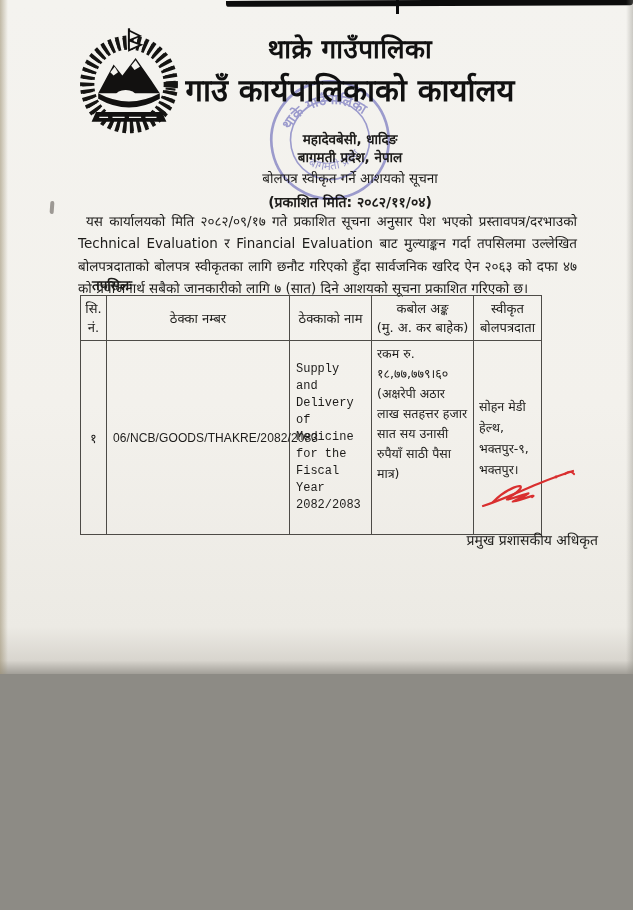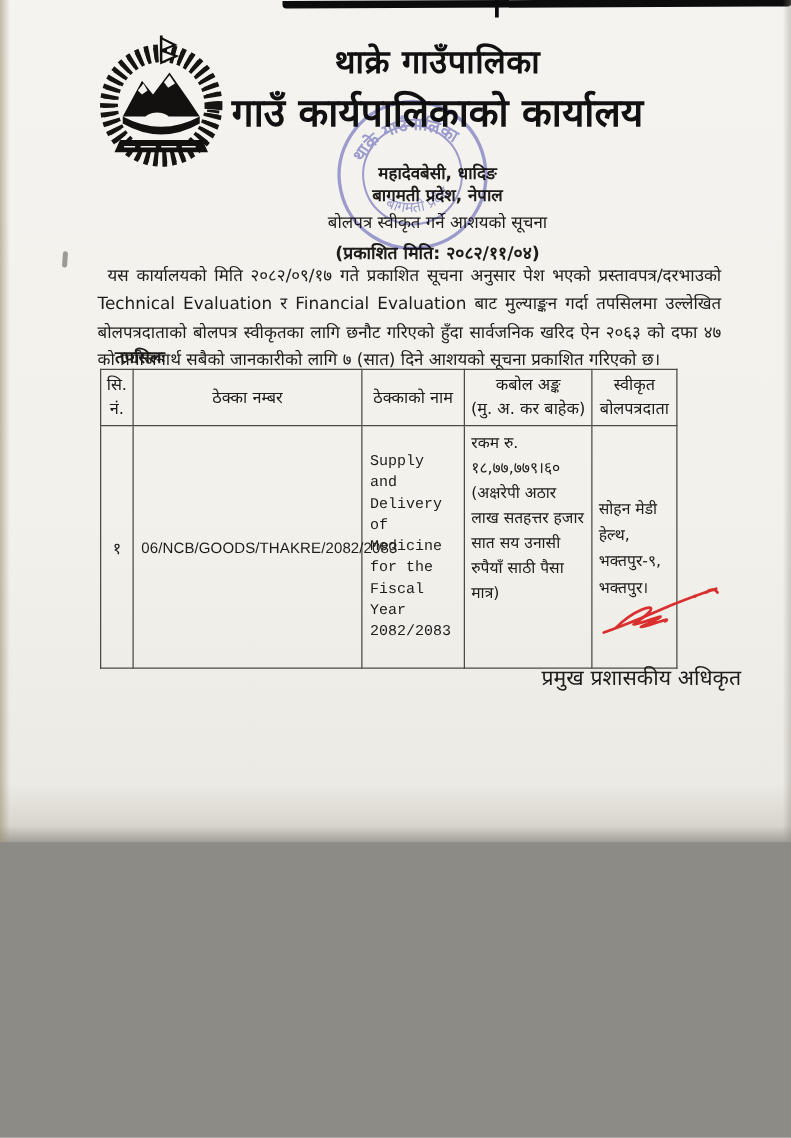--- a/index.html
+++ b/index.html
@@ -39,21 +39,21 @@
   table.tender th,table.tender td{border:1.3px solid #4d4b47;white-space:pre-line;}
   table.tender th{font-size:13px;font-weight:normal;text-align:center;vertical-align:middle;height:42px;line-height:19px;padding:1px 2px;}
   td.c-sn{text-align:center;vertical-align:middle;font-size:13px;}
   td.c-no{font-family:"Liberation Sans",sans-serif;font-size:12px;text-align:left;vertical-align:middle;padding:2px 4px 2px 6px;letter-spacing:.1px;}
   td.c-name{font-family:Liberation Mono, monospace;font-size:12px;text-align:left;vertical-align:middle;padding:20px 6px;line-height:17px;}
   td.c-amt{font-size:12.5px;text-align:left;vertical-align:top;padding:3px 5px;line-height:20px;height:118px;}
   td.c-bidder{font-size:12.5px;text-align:left;vertical-align:middle;padding:14px 5px;line-height:21px;}
 
   
   .signature{position:absolute;left:477px;top:464px;width:108px;height:55px;}
-  .signatory{position:absolute;left:428px;top:530px;width:170px;text-align:center;font-size:17px;}
+  .signatory{position:absolute;left:428px;top:530px;width:170px;text-align:right;font-size:14px;}
 
   
   .footer-rule{position:absolute;left:80px;top:851px;width:549px;height:2.5px;background:#2b2a28;}
   .footer-tick{position:absolute;left:92px;top:851px;width:2px;height:42px;background:#55534e;}
   .footer-text{position:absolute;left:101px;top:857px;width:520px;font-size:13px;}
   .seg-dev{font-family:"DejaVu Sans",sans-serif;font-weight:bold;font-size:12.5px;}
   .seg-eng{font-family:"Liberation Serif",serif;font-weight:bold;font-size:14px;}
 
   .stamp text{fill:var(--stamp-blue,#4747b8);font-family:"DejaVu Sans",sans-serif;}
   .stamp circle{stroke:var(--stamp-blue,#4747b8);}

